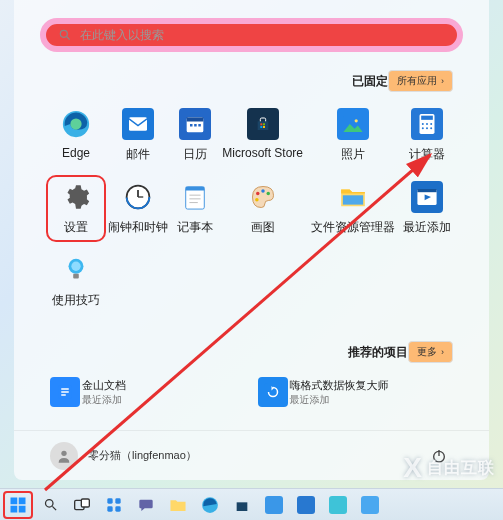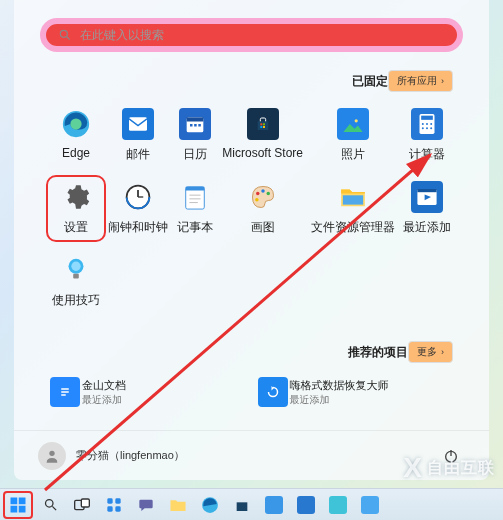--- a/index.html
+++ b/index.html
@@ -64,21 +64,21 @@
     width: 30px; height: 30px; border-radius: 4px;
     display: flex; align-items: center; justify-content: center; color: #fff;
   }
   .rec-text .t1 { font-size: 11px; color: #222; }
   .rec-text .t2 { font-size: 10px; color: #777; }
 
   .user-bar {
     position: absolute; bottom: 0; left: 0; right: 0; height: 50px;
     border-top: 1px solid rgba(0,0,0,0.06);
     display: flex; align-items: center; justify-content: space-between;
-    padding: 0 24px;
+    padding: 0 36px;
     border-radius: 0 0 8px 8px;
     margin-top: 32px;
   }
   .user-left { display: flex; align-items: center; gap: 10px; cursor: pointer; }
   .avatar {
     width: 28px; height: 28px; border-radius: 50%;
     background: #ddd; display: flex; align-items: center; justify-content: center;
   }
   .username { font-size: 11px; color: #333; }
   .power-btn { cursor: pointer; width: 28px; height: 28px; display: flex; align-items: center; justify-content: center; }

